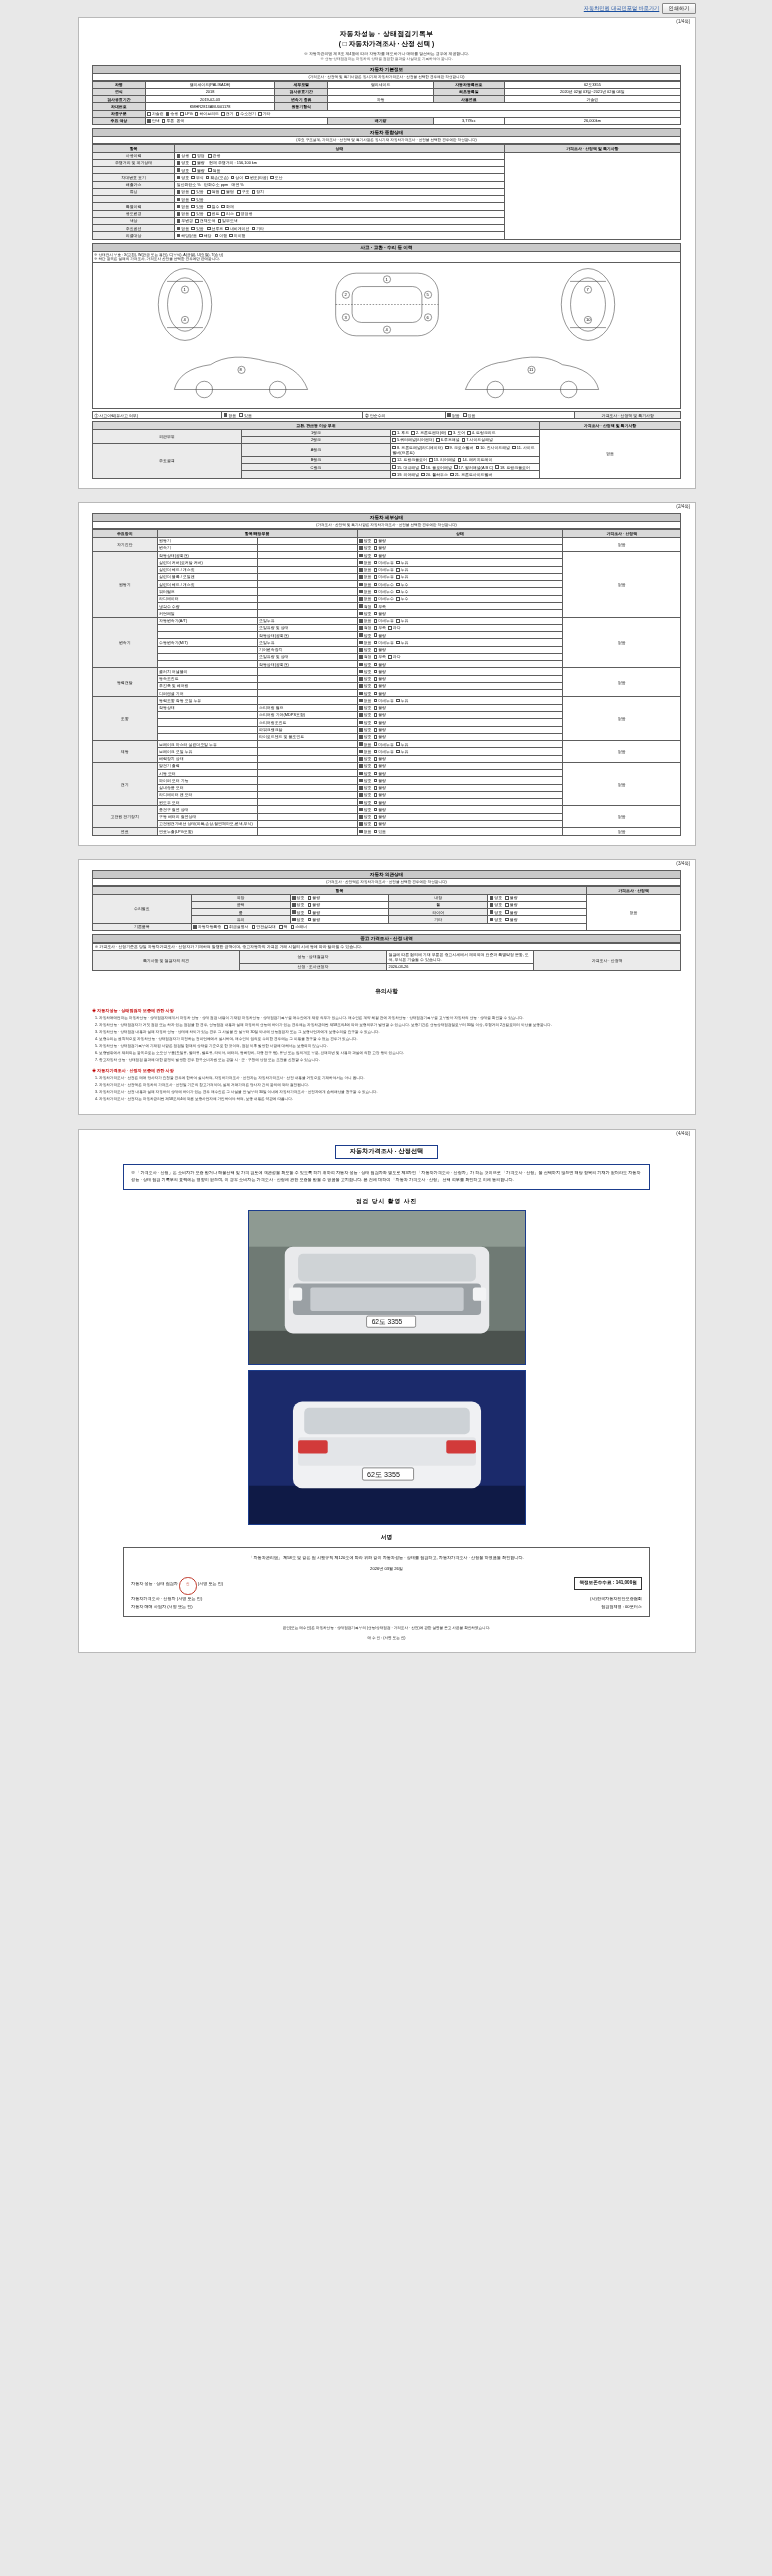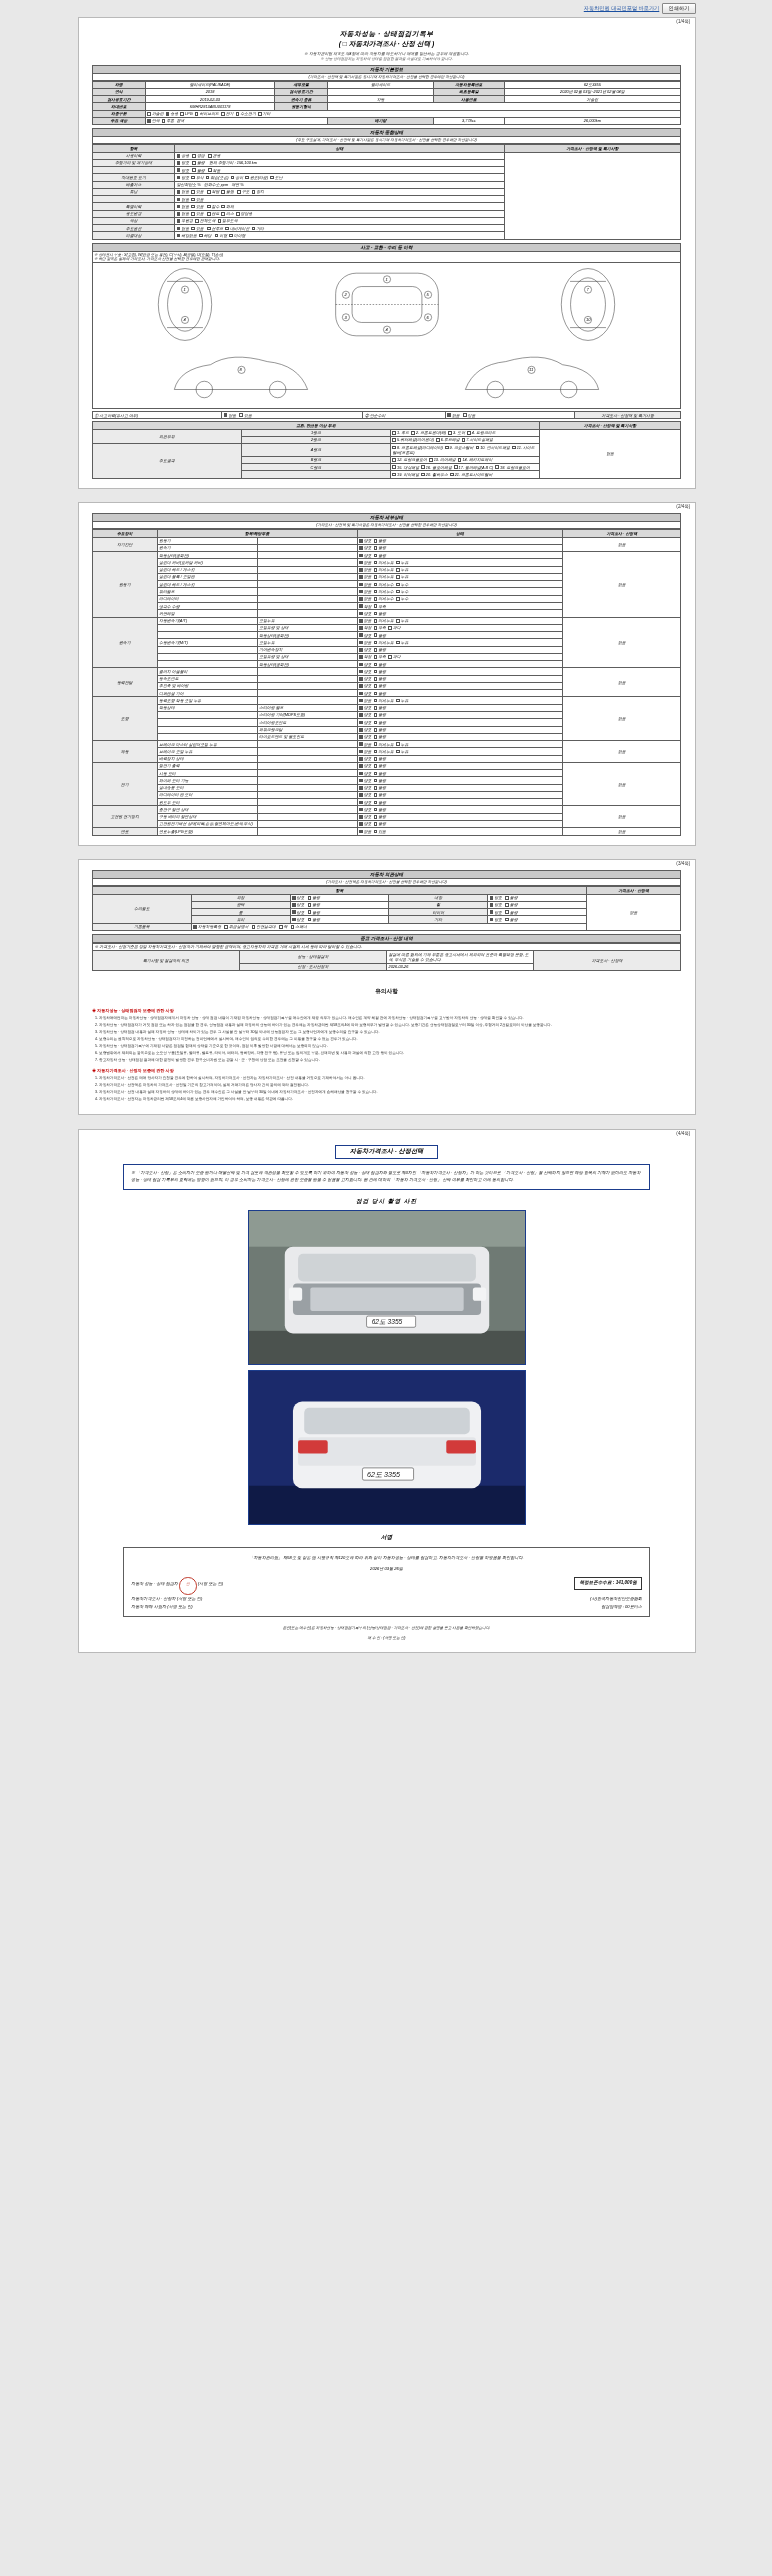--- a/index.html
+++ b/index.html
@@ -4,21 +4,21 @@
 <style>
   * { box-sizing: border-box; }
   html, body { margin:0; padding:0; background:#e8e8e8; }
   body { font-family:"Liberation Sans", sans-serif; }
   .page-wrap { width:773px; margin:0 auto; background:#e8e8e8; padding-top:3.1px; }
   .sheet { width:618px; margin:0 auto 13.4px auto; background:#ffffff; border:0.5px solid #b9b9b9; }
   .topbar { width:618px; margin:0 auto 3.1px auto; display:flex; justify-content:flex-end; align-items:center; gap:3.1px; }
   .topbar .lnk { font-size:5.2px; color:#1a4fa0; text-decoration:underline; }
   .btn-print { font-size:5.2px; border:0.5px solid #888; background:linear-gradient(#fff,#e2e2e2); padding:1px 5.2px; border-radius:1px; }
   .pageno { text-align:right; font-size:4.6px; padding:1px 4.1px 0 0; color:#333; }
-  .doc { padding:4.1px 13.4px 9.3px 13.4px;font-style:italic; }
+  .doc { padding:4.1px 13.4px 9.3px 13.4px; }
   .doc-title { text-align:center; font-size:6.7px; font-weight:bold; letter-spacing:0.5px; margin-top:2.1px; }
   .doc-title2 { text-align:center; font-size:6.7px; font-weight:bold; margin-top:1px; }
   .doc-sub { text-align:center; font-size:3.9px; color:#222; margin-top:2.1px; }
   .doc-sub2 { text-align:center; font-size:3.6px; color:#444; margin-top:1px; }
   table.g { width:100%; border-collapse:collapse; table-layout:fixed; }
   table.g td, table.g th { border:0.5px solid #5d5d5d; font-size:3.9px; padding:0.5px 1.5px; vertical-align:middle; line-height:1.35; }
   .hd { background:#d9d9d9; text-align:center; font-weight:bold; }
   .hd2 { background:#ebebeb; text-align:center; }
   .ctr { text-align:center; }
   .band { background:#c9c9c9; text-align:center; font-weight:bold; font-size:4.6px; padding:1px; border:0.5px solid #5d5d5d; }

